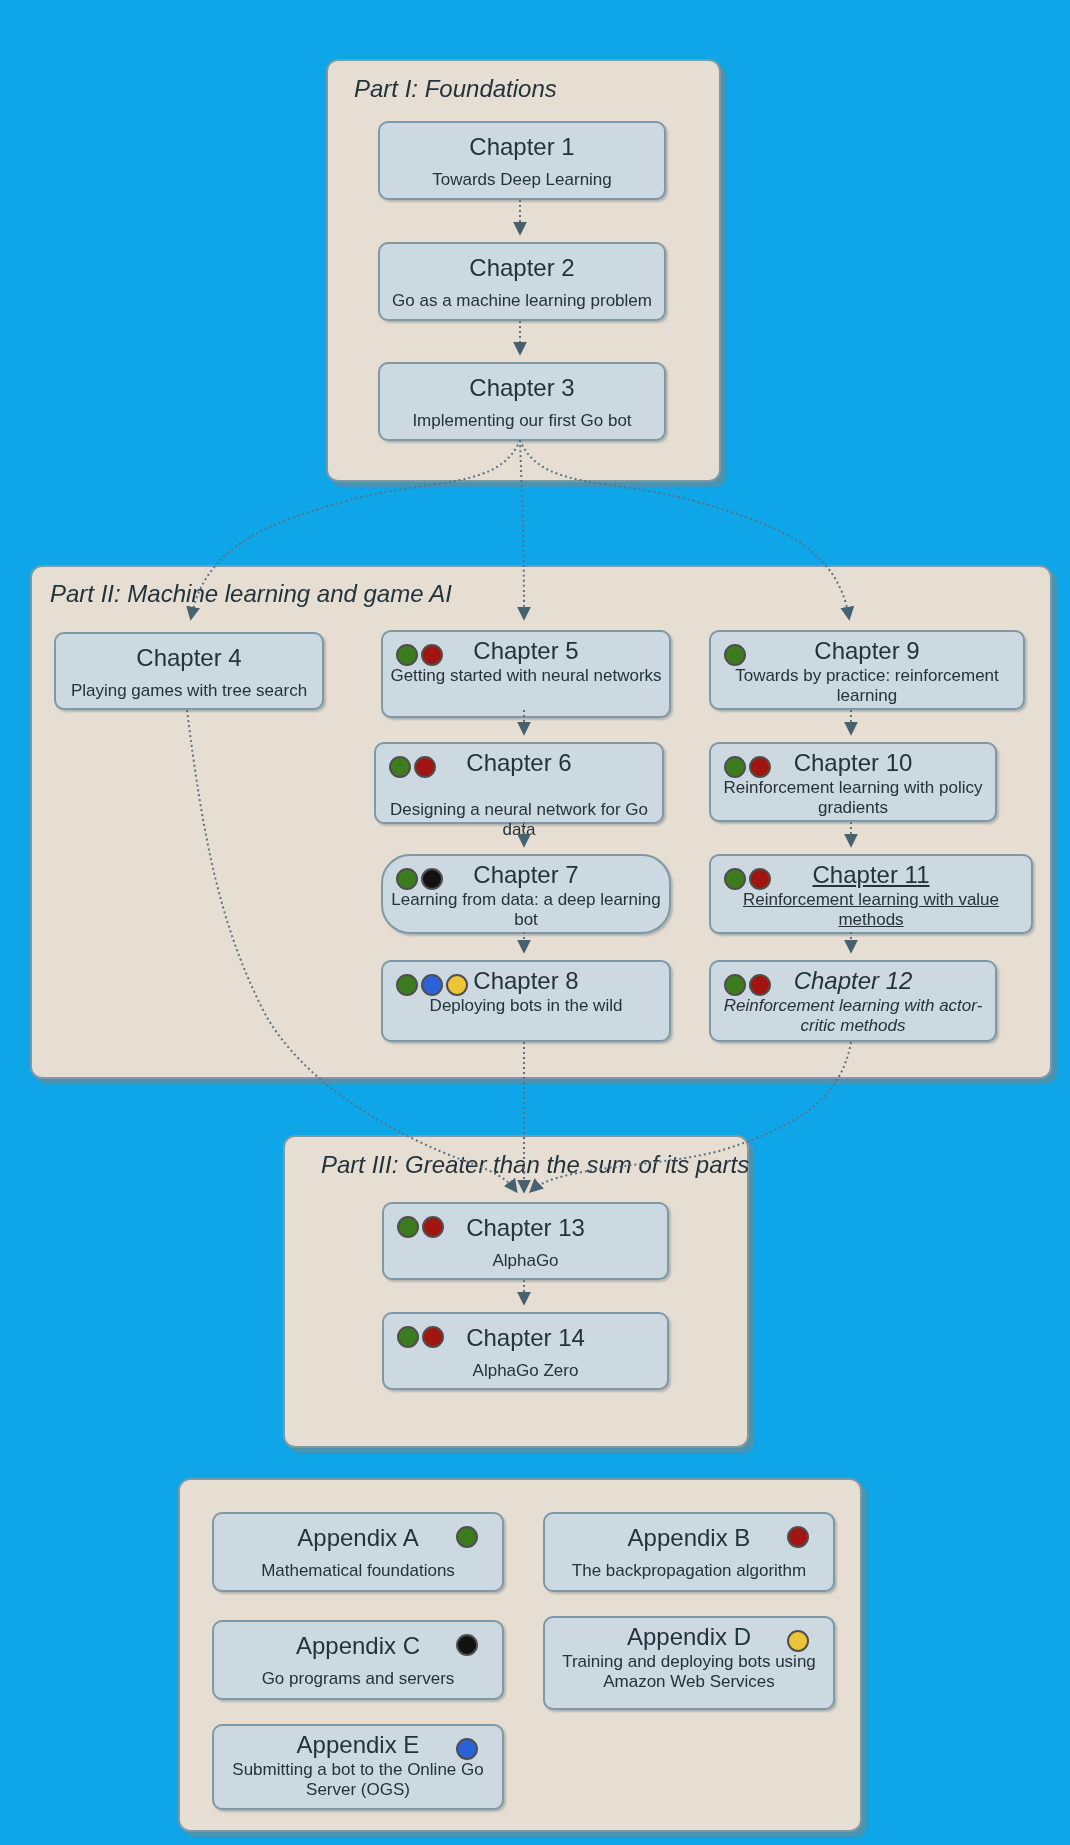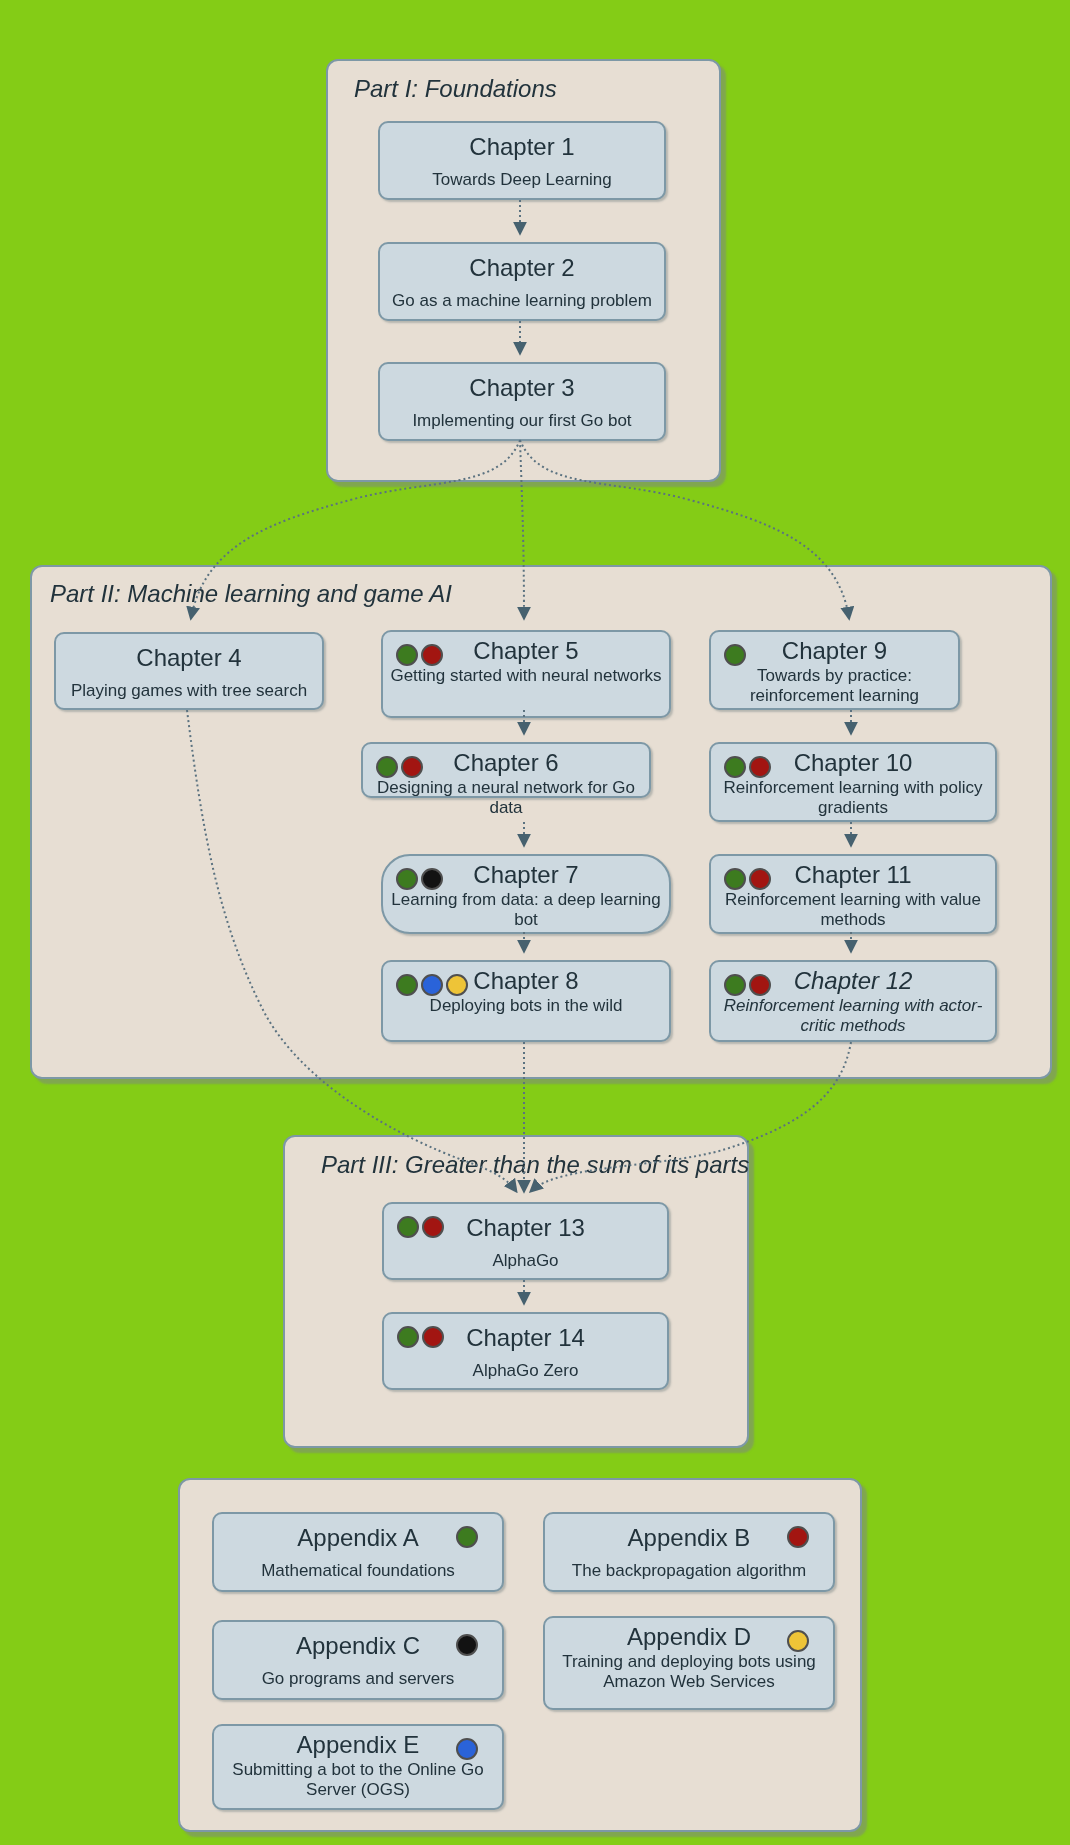--- a/index.html
+++ b/index.html
@@ -1,17 +1,17 @@
 <!DOCTYPE html>
 <html><head>
 <meta charset="utf-8">
 <style>
   html,body{margin:0;padding:0;background:#ffffff;}
   .canvas{
-    position:relative;width:1070px;height:1845px;background:#84cc16;
+    position:relative;width:1070px;height:1845px;background:#0ea5e9;
     font-family:"Liberation Sans",sans-serif;color:#22333c;overflow:hidden;
   }
   .part{
     position:absolute;background:#e7ded3;border:2px solid #7d98a6;border-radius:12px;
     box-shadow:5px 5px 2px rgba(125,135,130,0.55);
   }
   .part-title{
     position:absolute;font-style:italic;font-size:24px;color:#22333c;white-space:nowrap;
   }
   .chapter{
@@ -64,21 +64,21 @@
     </div>
 
     <div class="chapter dense" style="left:349px;top:63px;width:290px;height:88px;">
       <div class="dots">
           <span class="dot" style="background: rgb(61, 123, 31);"></span>
           <span class="dot" style="background: rgb(162, 21, 17);"></span>
         </div>
       <div class="ch-title">Chapter 5</div>
       <div class="ch-sub">Getting started with neural networks</div>
     </div>
-    <div class="chapter dense" style="left:329px;top:175px;width:290px;height:56px;">
+    <div class="chapter dense" style="left:342px;top:175px;width:290px;height:82px;gap:22px;">
       <div class="dots">
           <span class="dot" style="background: rgb(61, 123, 31);"></span>
           <span class="dot" style="background: rgb(162, 21, 17);"></span>
         </div>
       <div class="ch-title">Chapter 6</div>
       <div class="ch-sub">Designing a neural network for Go data</div>
     </div>
     <div class="chapter dense" style="left:349px;top:287px;width:290px;height:80px;border-radius:29px;">
       <div class="dots">
           <span class="dot" style="background: rgb(61, 123, 31);"></span>
@@ -90,36 +90,36 @@
     <div class="chapter dense" style="left:349px;top:393px;width:290px;height:82px;">
       <div class="dots">
           <span class="dot" style="background: rgb(61, 123, 31);"></span>
           <span class="dot" style="background: rgb(42, 99, 217);"></span>
           <span class="dot" style="background: rgb(238, 196, 55);"></span>
         </div>
       <div class="ch-title">Chapter 8</div>
       <div class="ch-sub">Deploying bots in the wild</div>
     </div>
 
-    <div class="chapter dense" style="left:677px;top:63px;width:251px;height:80px;">
+    <div class="chapter dense" style="left:677px;top:63px;width:316px;height:80px;">
       <div class="dots">
           <span class="dot" style="background: rgb(61, 123, 31);"></span>
         </div>
       <div class="ch-title">Chapter 9</div>
       <div class="ch-sub">Towards by practice: reinforcement learning</div>
     </div>
     <div class="chapter dense" style="left:677px;top:175px;width:288px;height:80px;">
       <div class="dots">
           <span class="dot" style="background: rgb(61, 123, 31);"></span>
           <span class="dot" style="background: rgb(162, 21, 17);"></span>
         </div>
       <div class="ch-title">Chapter 10</div>
       <div class="ch-sub">Reinforcement learning with policy gradients</div>
     </div>
-    <div class="chapter dense" style="left:677px;top:287px;width:288px;height:80px;">
+    <div class="chapter dense" style="left:677px;top:287px;width:324px;height:80px;text-decoration:underline;">
       <div class="dots">
           <span class="dot" style="background: rgb(61, 123, 31);"></span>
           <span class="dot" style="background: rgb(162, 21, 17);"></span>
         </div>
       <div class="ch-title">Chapter 11</div>
       <div class="ch-sub">Reinforcement learning with value methods</div>
     </div>
     <div class="chapter dense" style="left:677px;top:393px;width:288px;height:82px;font-style:italic;">
       <div class="dots">
           <span class="dot" style="background: rgb(61, 123, 31);"></span>

